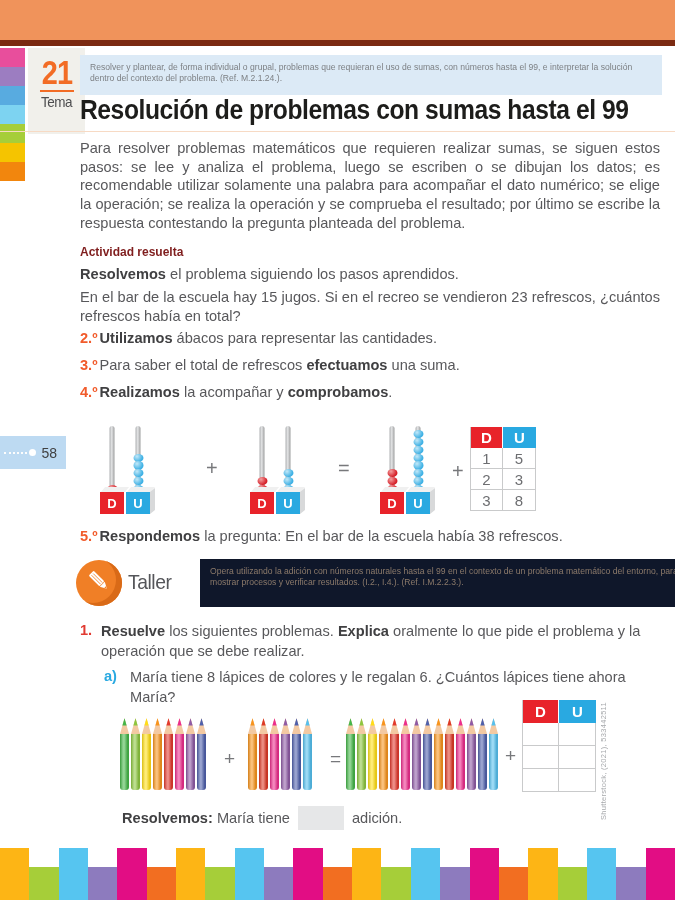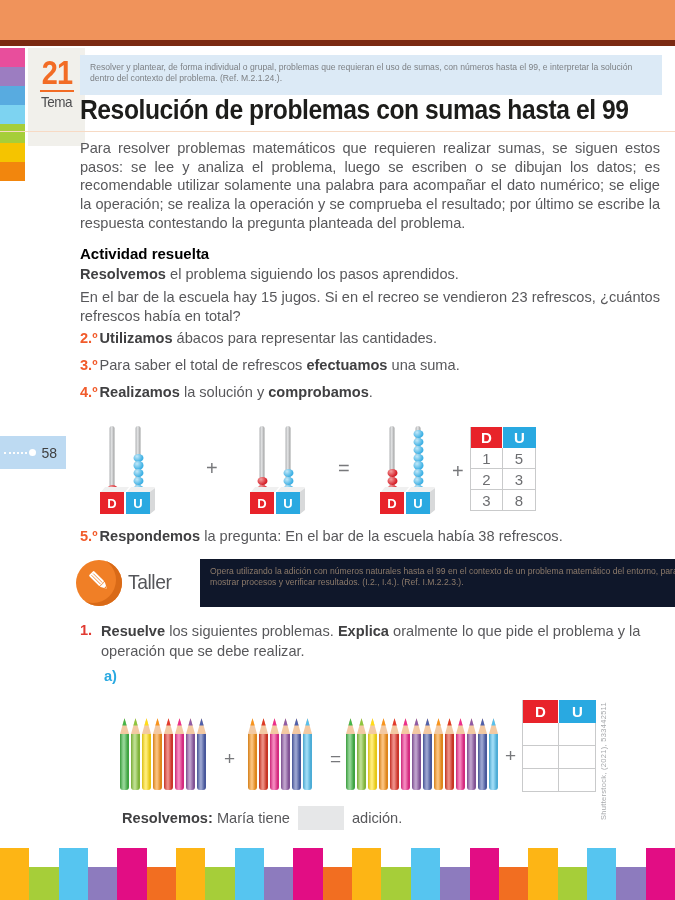--- a/index.html
+++ b/index.html
@@ -8,34 +8,34 @@
 
   
   .top-banner{position:absolute;left:0;top:0;width:675px;height:40px;background:#F0935B;}
   .top-rule{position:absolute;left:0;top:40px;width:675px;height:6px;background:#7B2A12;}
 
   
   .tab-strip{position:absolute;left:0;top:48px;width:25px;display:flex;flex-direction:column;}
   .tab-strip .sq{width:25px;height:19px;}
 
   
-  .tema-box{position:absolute;left:28px;top:48px;width:57px;height:98px;background:#F1F0EB;text-align:center;}
+  .tema-box{position:absolute;left:28px;top:48px;width:57px;height:86px;background:#F1F0EB;text-align:center;}
   .tema-number{display:inline-block;margin-top:6px;font-size:34px;font-weight:700;color:#F26C25;letter-spacing:-1px;transform:scaleX(.85);border-bottom:2px solid #F26C25;line-height:36px;padding:0 2px;}
   .tema-label{font-size:15px;color:#4D4D4F;letter-spacing:-0.5px;transform:scaleX(.9);display:block;margin-top:1px;}
 
   
   .std-box{position:absolute;left:80px;top:55px;width:562px;height:28px;background:#DCEAF6;padding:7px 10px 5px 10px;font-size:8.6px;line-height:11px;color:#7D8084;}
 
   
   .page-title{position:absolute;left:80px;top:94px;width:660px;font-size:28px;font-weight:700;color:#1D1D1B;letter-spacing:-0.5px;transform:scaleX(.88);transform-origin:left center;white-space:nowrap;}
   .title-rule{position:absolute;left:0;top:131px;width:675px;height:1px;background:#F7DAC4;}
 
   
   .intro{position:absolute;left:80px;top:139px;width:580px;font-size:14.6px;line-height:18.7px;color:#58585B;text-align:justify;}
-  .activity-heading{position:absolute;left:80px;top:245px;font-size:15px;font-weight:700;color:#000000;}
+  .activity-heading{position:absolute;left:80px;top:245px;font-size:12px;font-weight:700;color:#7f1d1d;}
   .lead-line{position:absolute;left:80px;top:266px;width:580px;font-size:14.6px;color:#58585B;}
   .problem-text{position:absolute;left:80px;top:288px;width:580px;font-size:14.6px;line-height:19px;color:#58585B;text-align:justify;}
   b.dk{color:#404042;}
   .steps{position:absolute;left:80px;top:329px;width:580px;}
   .step{font-size:14.6px;color:#58585B;margin-bottom:9.2px;line-height:18px;}
   .step-num{font-weight:700;color:#F15B2B;margin-right:2px;}
   .step5{position:absolute;left:80px;top:528px;width:580px;font-size:14.6px;color:#58585B;}
 
   
   .abacus{position:absolute;width:58px;height:90px;top:426px;}
@@ -135,21 +135,21 @@
 
   <div class="activity-heading">Actividad resuelta</div>
 
   <div class="lead-line"><b class="dk">Resolvemos</b><span> el problema siguiendo los pasos aprendidos.</span></div>
 
   <div class="problem-text">En el bar de la escuela hay 15 jugos. Si en el recreo se vendieron 23 refrescos, ¿cuántos refrescos había en total?</div>
 
   <div class="steps">
     <div class="step"><span class="step-num">2.º</span><span></span><b class="dk">Utilizamos</b><span> ábacos para representar las cantidades.</span><b class="dk"></b><span></span></div>
     <div class="step"><span class="step-num">3.º</span><span>Para saber el total de refrescos </span><b class="dk">efectuamos</b><span> una suma.</span><b class="dk"></b><span></span></div>
-    <div class="step"><span class="step-num">4.º</span><span></span><b class="dk">Realizamos</b><span> la solución y </span><b class="dk">comprobamos</b><span>.</span></div>
+    <div class="step"><span class="step-num">4.º</span><span></span><b class="dk">Realizamos</b><span> la acompañar y </span><b class="dk">comprobamos</b><span>.</span></div>
   </div>
 
   <div class="abacus" style="left:96px">
     <div class="rods">
         <div class="rod tens">
           <div class="pole"></div>
           <div class="beads">
             <div class="bead bead-red"></div>
           </div>
         </div>
@@ -267,20 +267,21 @@
         </svg>
     </span>
   </div>
   <div class="taller-label">Taller</div>
   <div class="taller-box">Opera utilizando la adición con números naturales hasta el 99 en el contexto de un problema matemático del entorno, para mostrar procesos y verificar resultados. (I.2., I.4.). (Ref. I.M.2.2.3.).</div>
 
   <div class="ex-num">1.</div>
   <div class="ex-text"><b class="dk">Resuelve</b><span> los siguientes problemas. </span><b class="dk">Explica</b><span> oralmente lo que pide el problema y la operación que se debe realizar.</span></div>
 
   <div class="item-letter">a)</div>
+  <div class="item-text">María tiene 8 lápices de colores y le regalan 6. ¿Cuántos lápices tiene ahora María?</div>
 
   <div class="pencil-group" style="left:120px">
       <div class="pencil" style="--c: #45B649;">
         <div class="pwood">
           <div class="ptip"></div>
         </div>
         <div class="pbody"></div>
       </div>
       <div class="pencil" style="--c: #8DC63F;">
         <div class="pwood">

